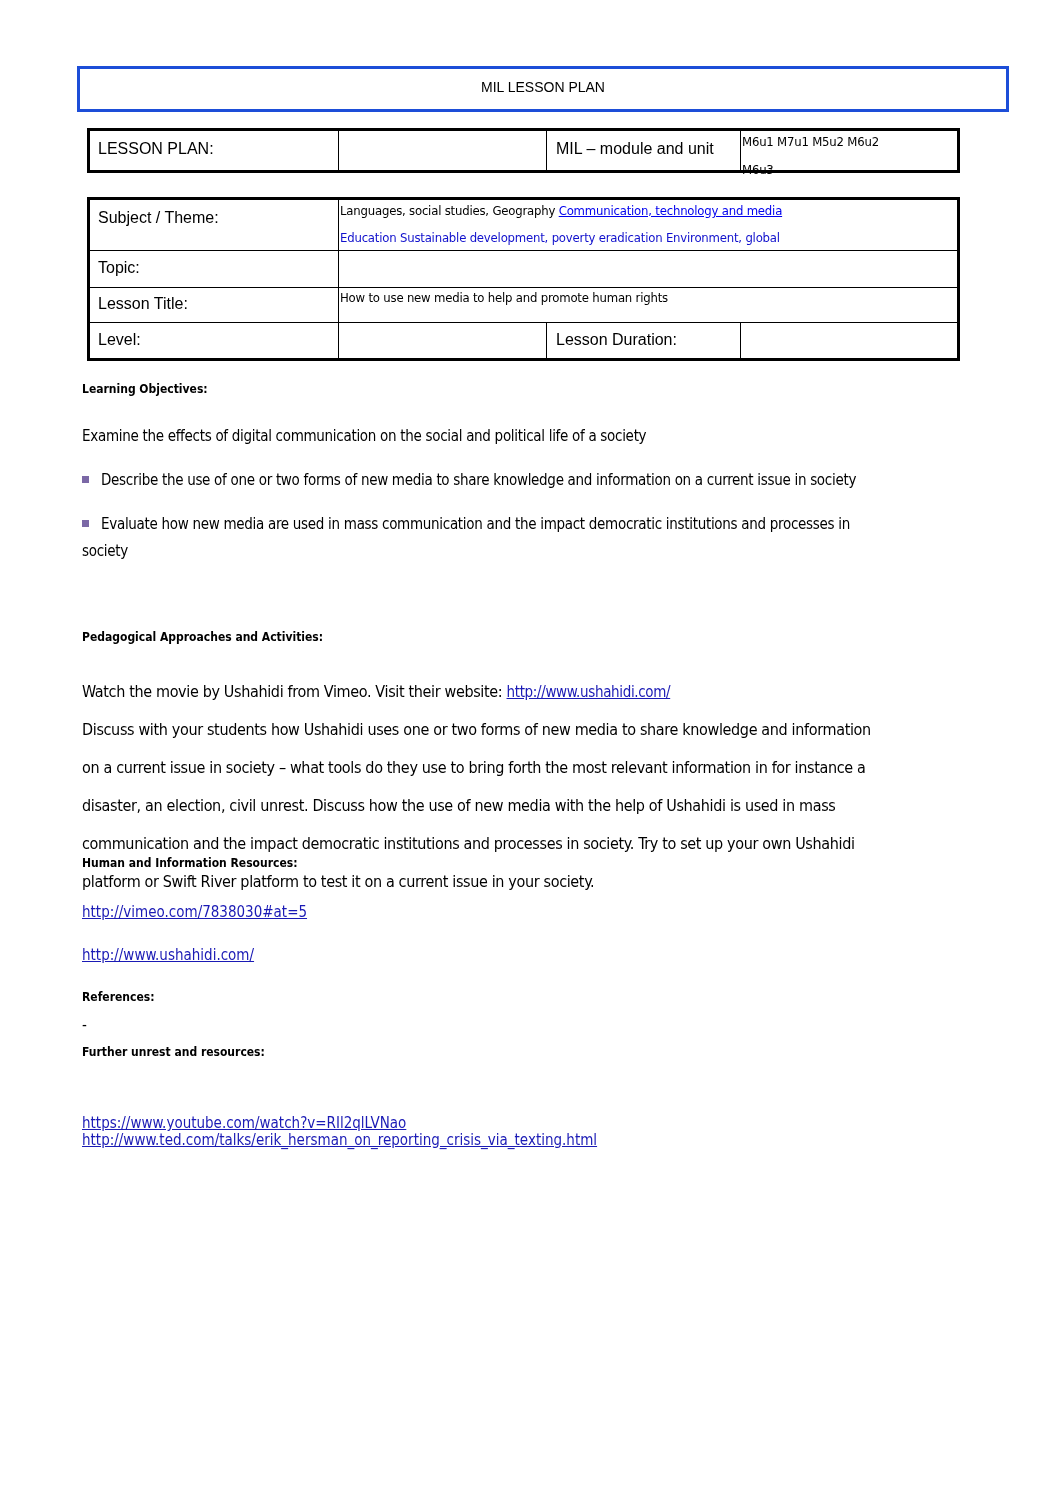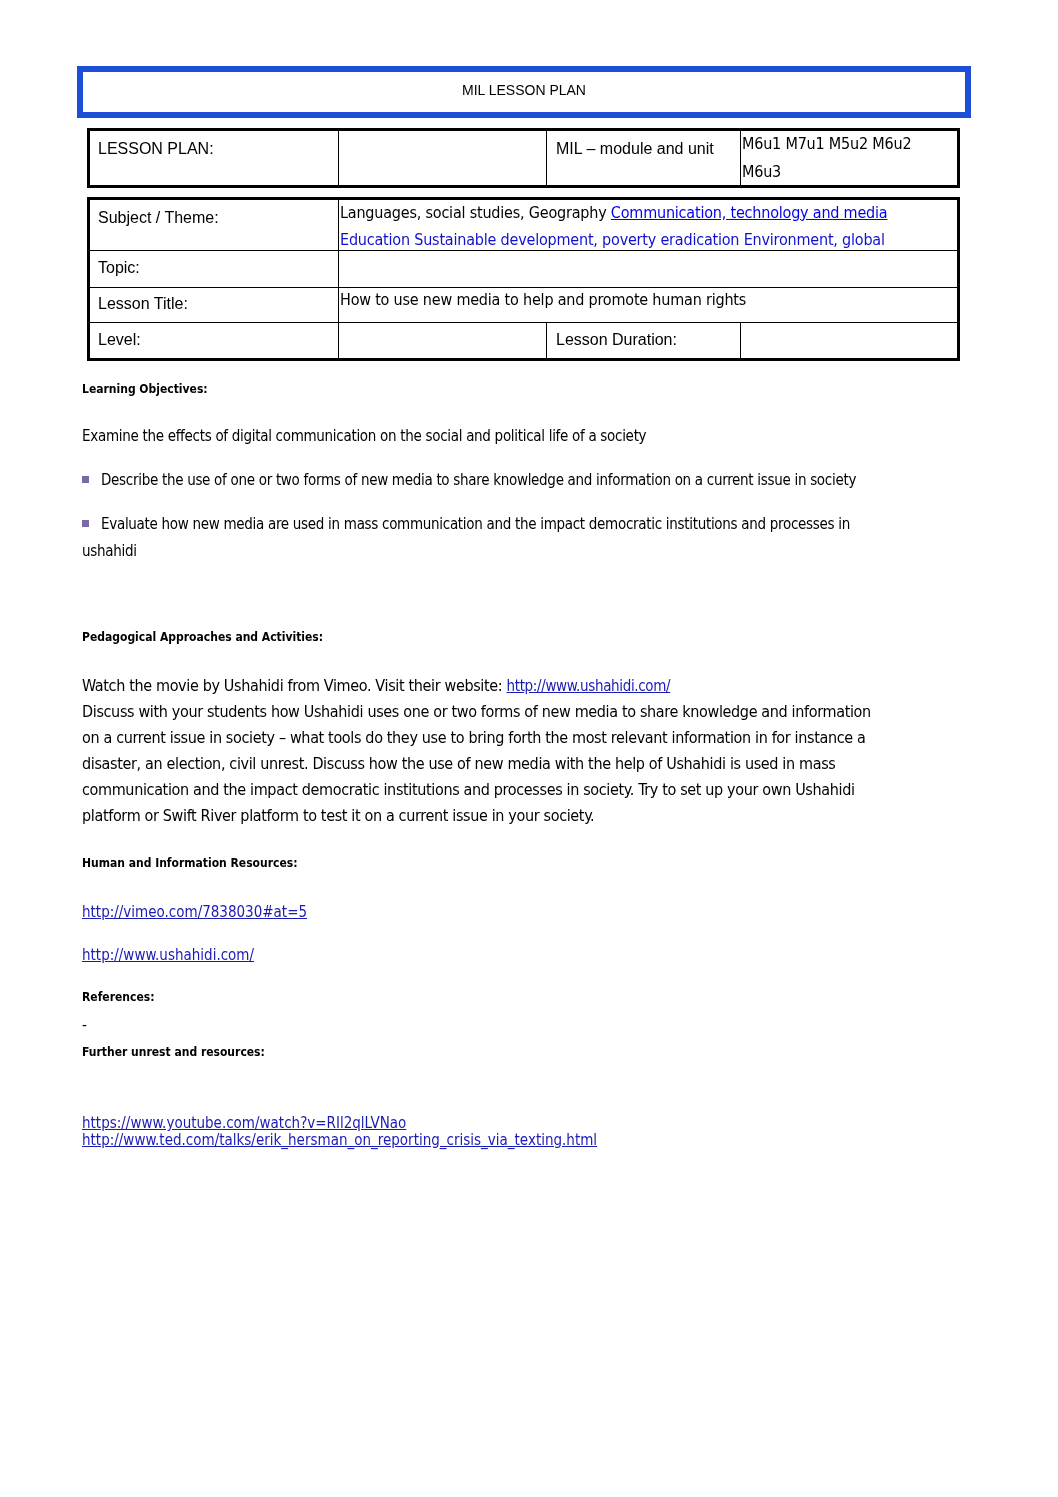--- a/index.html
+++ b/index.html
@@ -2,42 +2,42 @@
 <html><head>
 <meta charset="utf-8">
 <style>
   html, body { margin:0; padding:0; background:#ffffff; }
   body { width:1058px; height:1497px; position:relative; overflow:hidden; color:#000; }
   .abs { position:absolute; }
   .sans { font-family: "Liberation Sans", sans-serif; }
   .cal { font-family: "DejaVu Sans Condensed", "Liberation Sans Narrow", "Liberation Sans", sans-serif; }
 
   
-  #title-box { left:77px; top:66px; width:882px; height:40px; border:6px solid #1d4ed8; box-sizing:content-box; }
+  #title-box { left:77px; top:66px; width:882px; height:40px; border:3px solid #1d4ed8; box-sizing:content-box;padding-left:44px; }
   #title-box span { position:absolute; left:0; right:0; top:10px; text-align:center; font-size:14px; }
 
   
   .frame { border:3px solid #000; box-sizing:border-box; }
   .vline { position:absolute; top:0; bottom:0; width:1px; background:#000; }
   .hline { position:absolute; left:0; right:0; height:1px; background:#000; }
   .cell-text { position:absolute; white-space:nowrap; }
 
-  #table1 { left:87px; top:128px; width:873px; height:60px; }
+  #table1 { left:87px; top:128px; width:873px; height:45px; }
   #table2 { left:87px; top:197px; width:873px; height:164px; }
 
   .lbl { font-size:16px; }
-  .val { font-size:16px; letter-spacing:-0.2px; }
+  .val { font-size:13px; letter-spacing:-0.2px; }
 
   .link { color:#0000ee; text-decoration:underline; }
   .blue { color:#1010cc; }
 
   .h2 { font-weight:bold; font-size:12px; }
   .p { font-size:15px; letter-spacing:-0.3px; }
   .bullet { display:inline-block; width:7px; height:7px; background:#7b68a6; margin-right:12px; position:relative; top:-2px; }
-  .para { font-size:16px; line-height:26px; letter-spacing:-0.35px; width:890px; }
+  .para { font-size:16px; line-height:38px; letter-spacing:-0.35px; width:890px; }
   .lnk { font-size:15px; color:#1a1ab5; text-decoration:underline; }
 </style>
 </head>
 <body>
 
 <div id="title-box" class="abs sans">
   <span>MIL LESSON PLAN</span>
 </div>
 
 <div id="table1" class="abs frame">
@@ -77,21 +77,21 @@
 </div>
 
 <div class="abs cal h2" style="left:82px; top:382px;">Learning  Objectives:</div>
 <div class="abs cal p" style="left:82px; top:427px; white-space:nowrap;">Examine the effects of digital communication on the social and political life of a society</div>
 <div class="abs cal p" style="left:82px; top:471px; white-space:nowrap;">
   <span class="bullet"></span><span>Describe the use of one or two forms of new media to share knowledge and information on a current issue in society</span>
 </div>
 <div class="abs cal p" style="left:82px; top:515px; white-space:nowrap;">
   <span class="bullet"></span><span>Evaluate how new media are used in mass communication and the impact democratic institutions and processes in</span>
 </div>
-<div class="abs cal p" style="left:82px; top:542px;">ushahidi</div>
+<div class="abs cal p" style="left:82px; top:542px;">society</div>
 
 <div class="abs cal h2" style="left:82px; top:630px;">Pedagogical Approaches and Activities:</div>
 <div class="abs cal para" style="left:82px; top:673px;">
   <div style="white-space:nowrap;">
     <span>Watch the movie by Ushahidi from Vimeo. Visit their website: </span><span class="lnk">http://www.ushahidi.com/</span>
   </div>
   <div style="white-space:nowrap;">Discuss with your students how Ushahidi uses one or two forms of new media to share knowledge and information</div>
   <div style="white-space:nowrap;">on a current issue in society – what tools do they use to bring forth the most relevant information in for instance a</div>
   <div style="white-space:nowrap;">disaster, an election, civil unrest. Discuss how the use of new media with the help of Ushahidi is used in mass</div>
   <div style="white-space:nowrap;">communication and the impact democratic institutions and processes in society. Try to set up your own Ushahidi</div>

